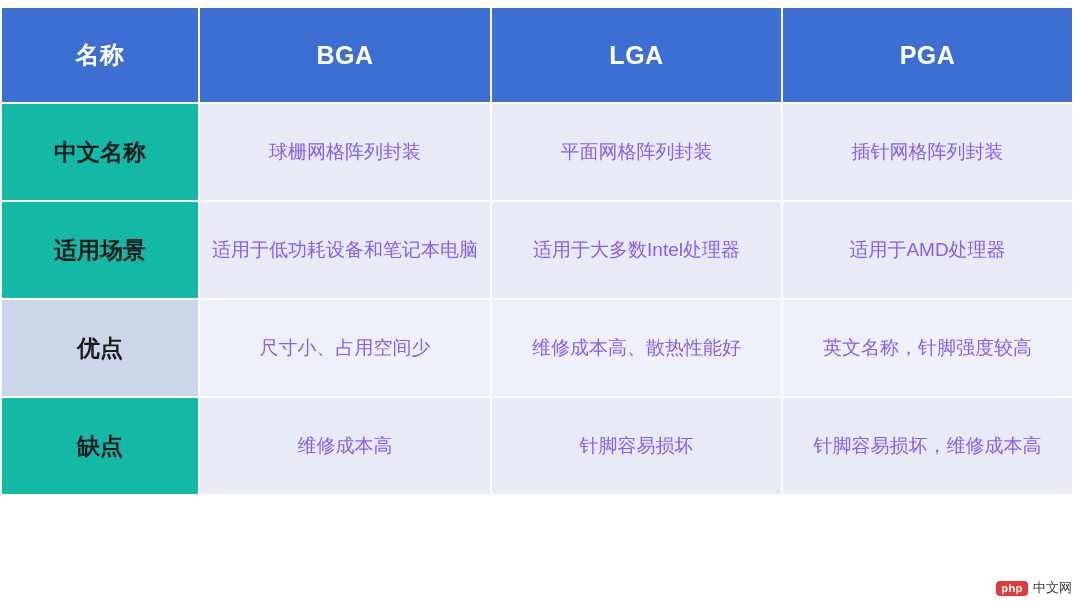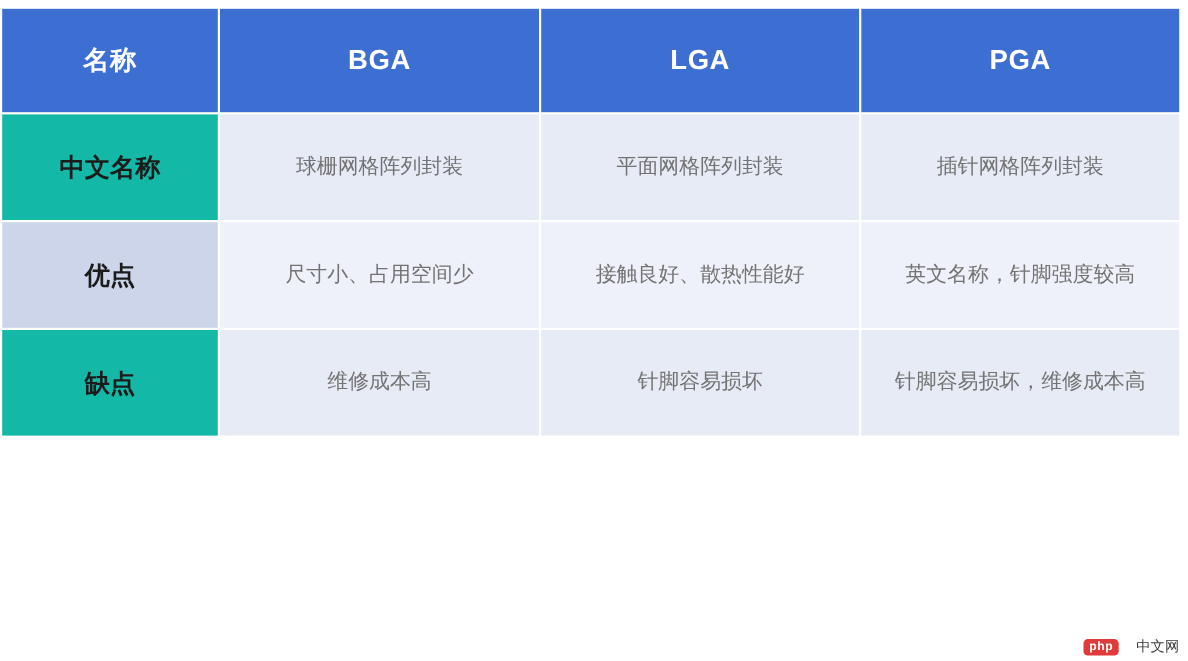--- a/index.html
+++ b/index.html
@@ -55,38 +55,38 @@
   tbody tr { height: 98px; }
   tbody td.rowhead {
     background: #14b8a6;
     font-size: 23px;
     font-weight: bold;
     color: #1b1b1b;
   }
   tbody td.cell {
     background: #e7ebf6;
     font-size: 19px;
-    color: #737373;
+    color: #8b5cf6;
     line-height: 1.45;
   }
   tbody tr.alt td.rowhead {
     background: #ccd5ea;
   }
   tbody tr.alt td.cell {
     background: #eef1f9;
   }
 
   
   .watermark {
     position: absolute;
     right: 8px;
     bottom: 4px;
     display: flex;
     align-items: center;
-    gap: 16px;
+    gap: 5px;
     font-size: 13px;
     color: #3b3b3b;
   }
   .wm-logo {
     display: inline-block;
     background: #e03a3a;
     color: #ffffff;
     font-size: 11px;
     font-weight: bold;
     border-radius: 4px;
@@ -117,24 +117,30 @@
         <th>PGA</th>
       </tr>
     </thead>
     <tbody>
       <tr>
         <td class="rowhead">中文名称</td>
         <td class="cell">球栅网格阵列封装</td>
         <td class="cell">平面网格阵列封装</td>
         <td class="cell">插针网格阵列封装</td>
       </tr>
+      <tr>
+        <td class="rowhead">适用场景</td>
+        <td class="cell">适用于低功耗设备和笔记本电脑</td>
+        <td class="cell">适用于大多数Intel处理器</td>
+        <td class="cell">适用于AMD处理器</td>
+      </tr>
       <tr class="alt">
         <td class="rowhead">优点</td>
         <td class="cell">尺寸小、占用空间少</td>
-        <td class="cell">接触良好、散热性能好</td>
+        <td class="cell">维修成本高、散热性能好</td>
         <td class="cell">英文名称，针脚强度较高</td>
       </tr>
       <tr>
         <td class="rowhead">缺点</td>
         <td class="cell">维修成本高</td>
         <td class="cell">针脚容易损坏</td>
         <td class="cell">针脚容易损坏，维修成本高</td>
       </tr>
     </tbody>
   </table>

